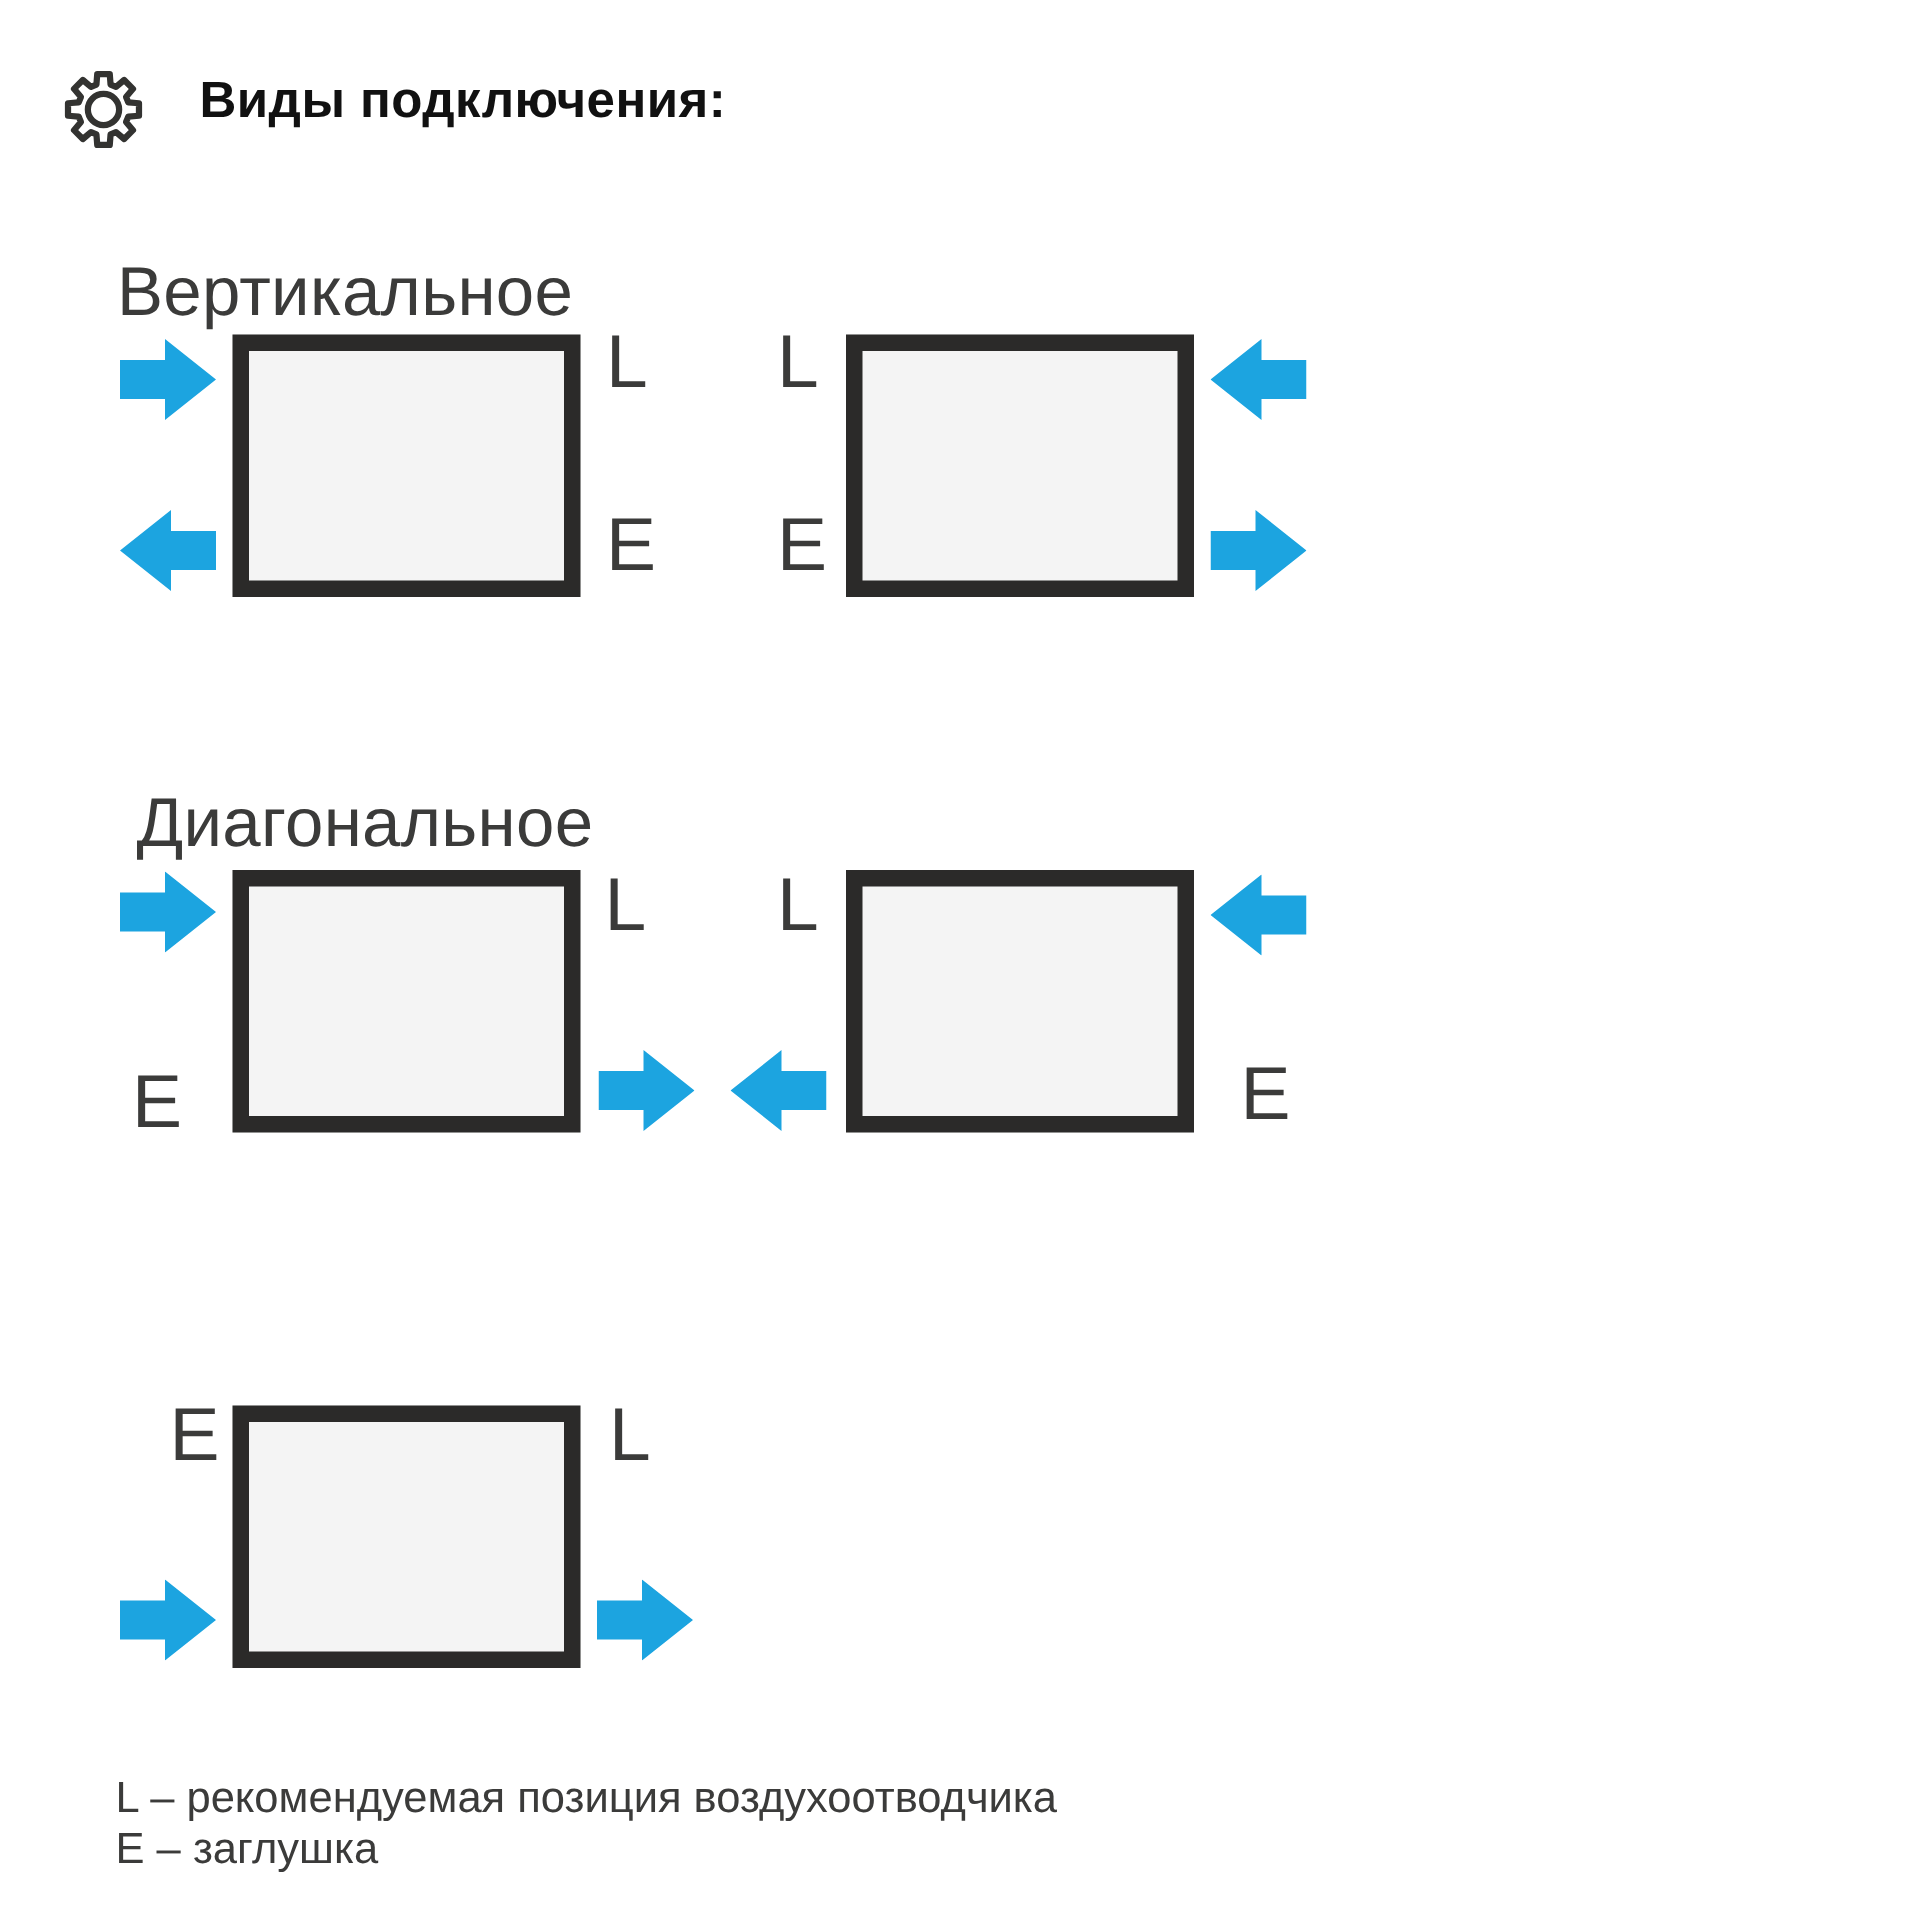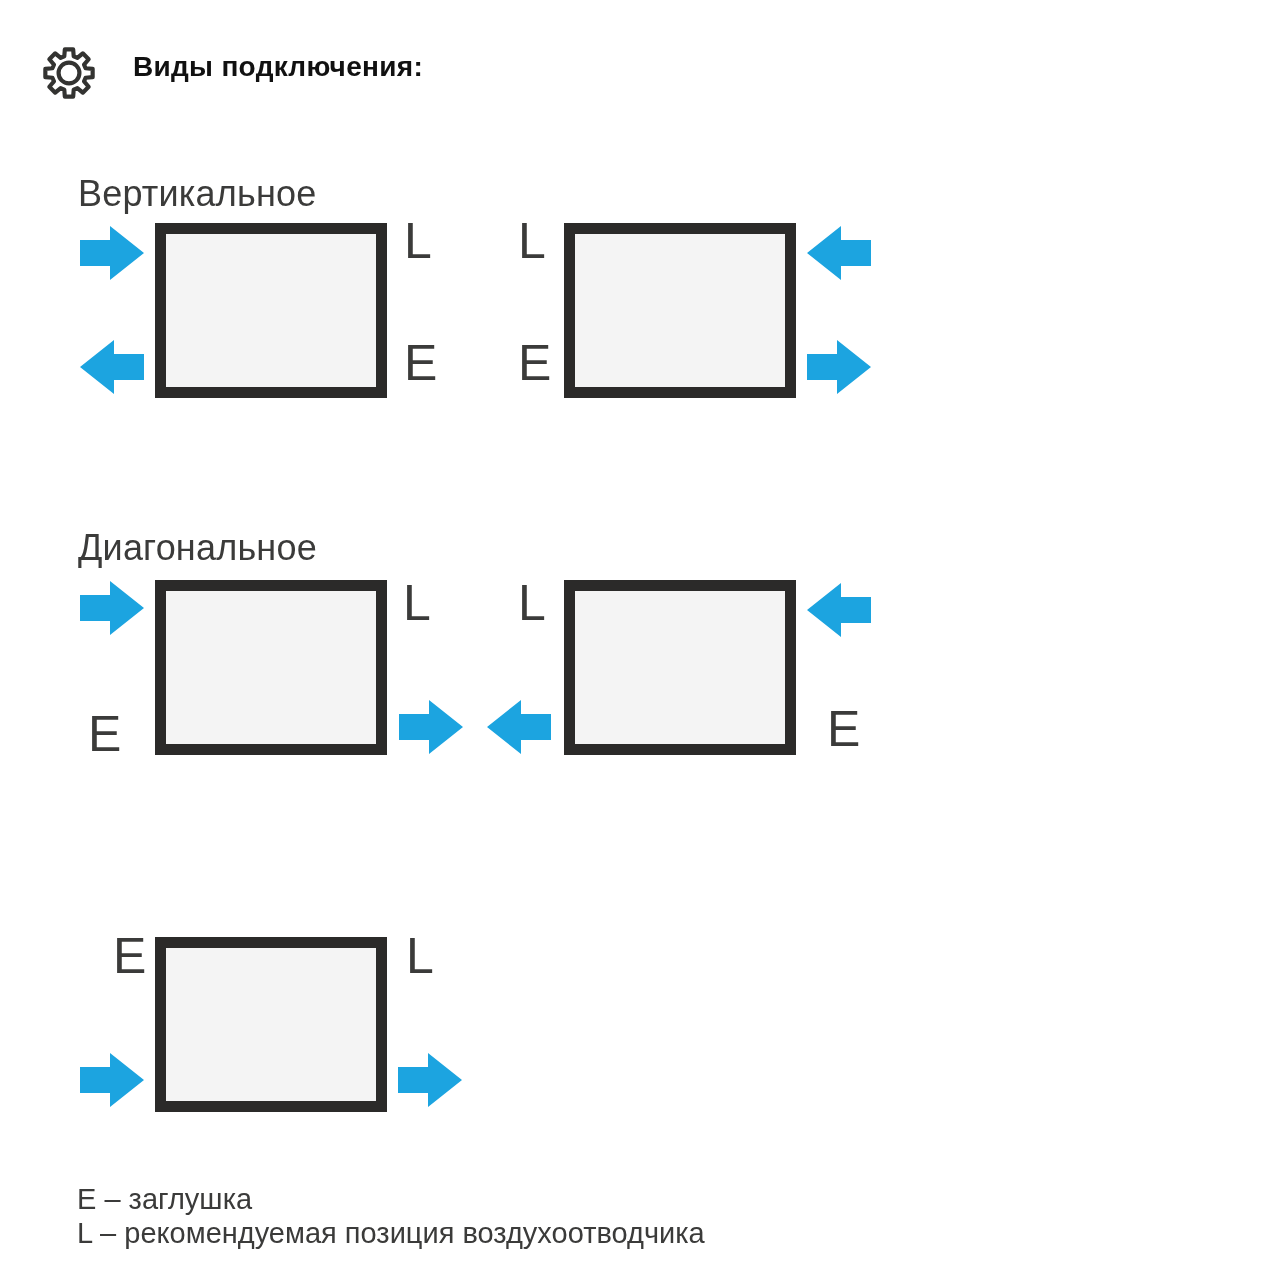--- a/index.html
+++ b/index.html
@@ -6,26 +6,26 @@
   .canvas{
     position:relative;
     width:1280px;height:1280px;
     background:#ffffff;
     font-family:"Liberation Sans", sans-serif;
     overflow:hidden;
   }
   .gear{position:absolute;left:40px;top:44px;width:58px;height:58px;color:#333331;}
   .title{
     position:absolute;left:133px;top:42px;
-    font-size:28px;line-height:50px;font-weight:700;
+    font-size:34px;line-height:50px;font-weight:700;
     color:var(--title,#111);letter-spacing:.3px;
   }
   .sect{
     position:absolute;left:78px;
-    font-size:36px;line-height:46px;font-weight:400;
+    font-size:46px;line-height:46px;font-weight:400;
     color:var(--text,#3b3b3a);letter-spacing:.2px;text-align:right;
   }
   .rad{
     position:absolute;width:232px;height:175px;
     box-sizing:border-box;
     background:var(--radiator-fill,#f4f4f4);
     border:11px solid var(--radiator-border,#2b2a29);
   }
   .lbl{
     position:absolute;
@@ -66,21 +66,21 @@
   <div class="rad" style="left:564px;top:223px;"></div>
   <div class="lbl" style="left:518px;top:216px;">L</div>
   <div class="lbl" style="left:518px;top:338px;">E</div>
   <svg class="arrow left" style="left:807px;top:226px;" viewBox="0 0 64 54">
       <polygon points="0,14 30,14 30,0 64,27 30,54 30,40 0,40" fill="currentColor"></polygon>
     </svg>
   <svg class="arrow" style="left:807px;top:340px;" viewBox="0 0 64 54">
       <polygon points="0,14 30,14 30,0 64,27 30,54 30,40 0,40" fill="currentColor"></polygon>
     </svg>
 
-  <div class="sect" style="top:525px;">Диагональное</div>
+  <div class="sect" style="top:525px;margin-left:13px;">Диагональное</div>
 
   <div class="rad" style="left:155px;top:580px;"></div>
   <svg class="arrow" style="left:80px;top:581px;" viewBox="0 0 64 54">
       <polygon points="0,14 30,14 30,0 64,27 30,54 30,40 0,40" fill="currentColor"></polygon>
     </svg>
   <div class="lbl" style="left:403px;top:578px;">L</div>
   <div class="lbl" style="left:88px;top:709px;">E</div>
   <svg class="arrow" style="left:399px;top:700px;" viewBox="0 0 64 54">
       <polygon points="0,14 30,14 30,0 64,27 30,54 30,40 0,40" fill="currentColor"></polygon>
     </svg>
@@ -100,17 +100,17 @@
   <div class="lbl" style="left:113px;top:931px;">E</div>
   <div class="lbl" style="left:406px;top:931px;">L</div>
   <svg class="arrow" style="left:80px;top:1053px;" viewBox="0 0 64 54">
       <polygon points="0,14 30,14 30,0 64,27 30,54 30,40 0,40" fill="currentColor"></polygon>
     </svg>
   <svg class="arrow" style="left:398px;top:1053px;" viewBox="0 0 64 54">
       <polygon points="0,14 30,14 30,0 64,27 30,54 30,40 0,40" fill="currentColor"></polygon>
     </svg>
 
   <div class="legend">
+    <div>L – рекомендуемая позиция воздухоотводчика</div>
     <div>E – заглушка</div>
-    <div>L – рекомендуемая позиция воздухоотводчика</div>
   </div>
 
 </div>
 
 </body></html>

